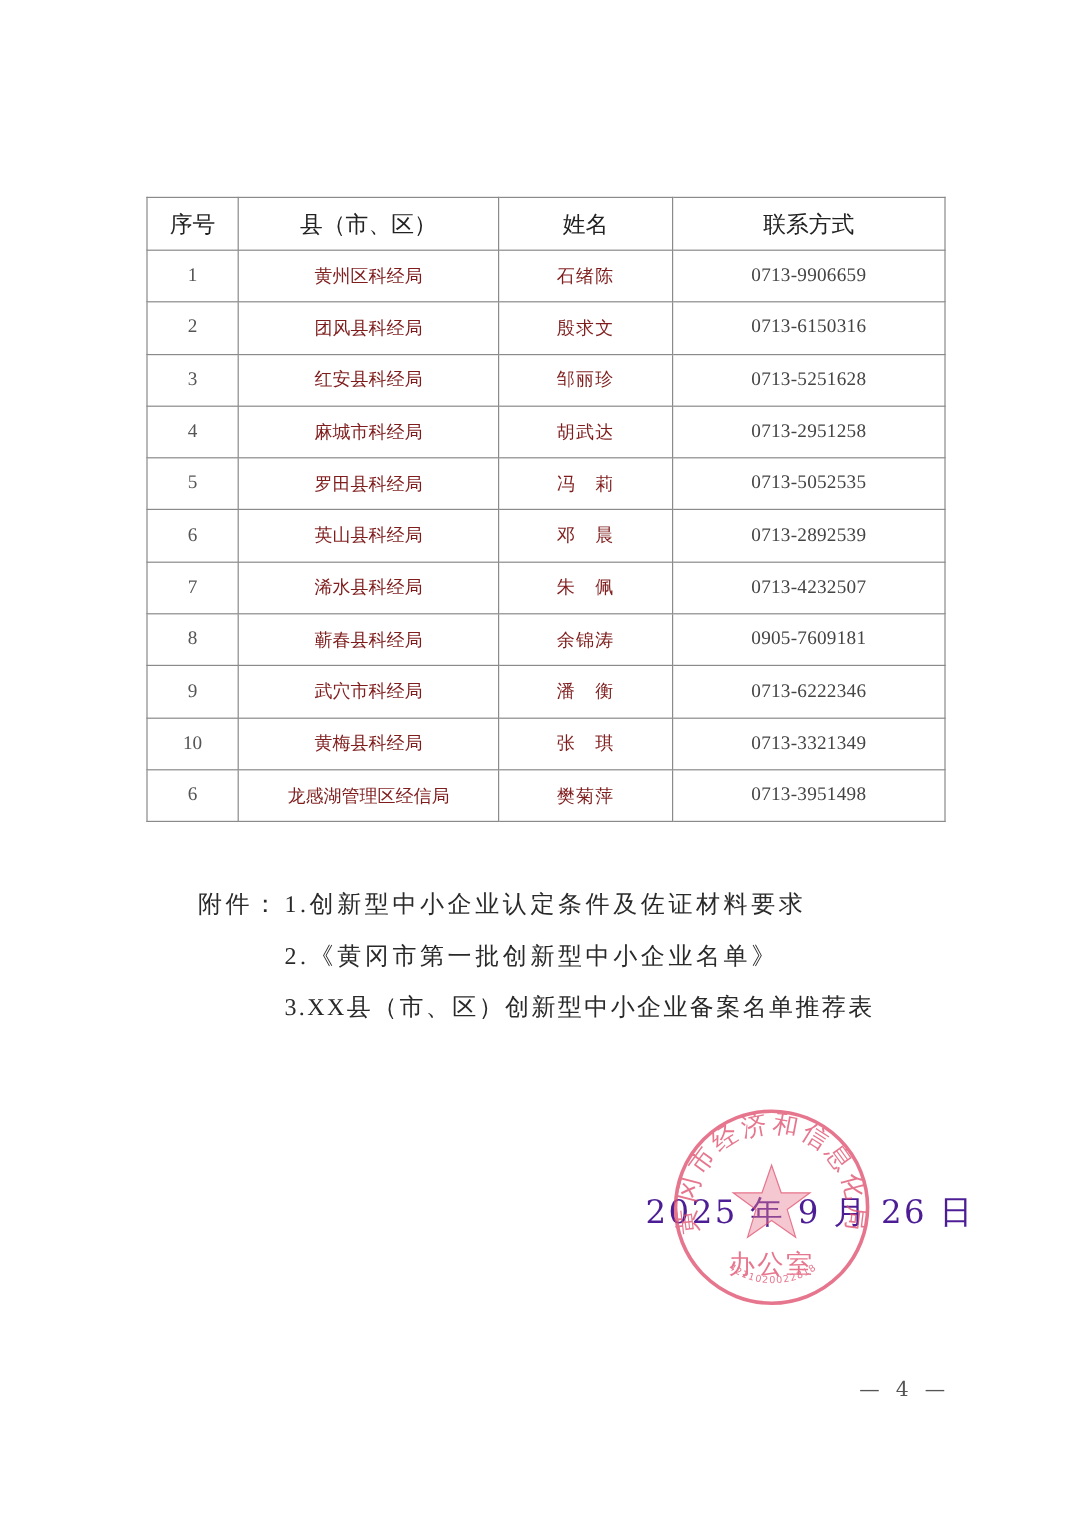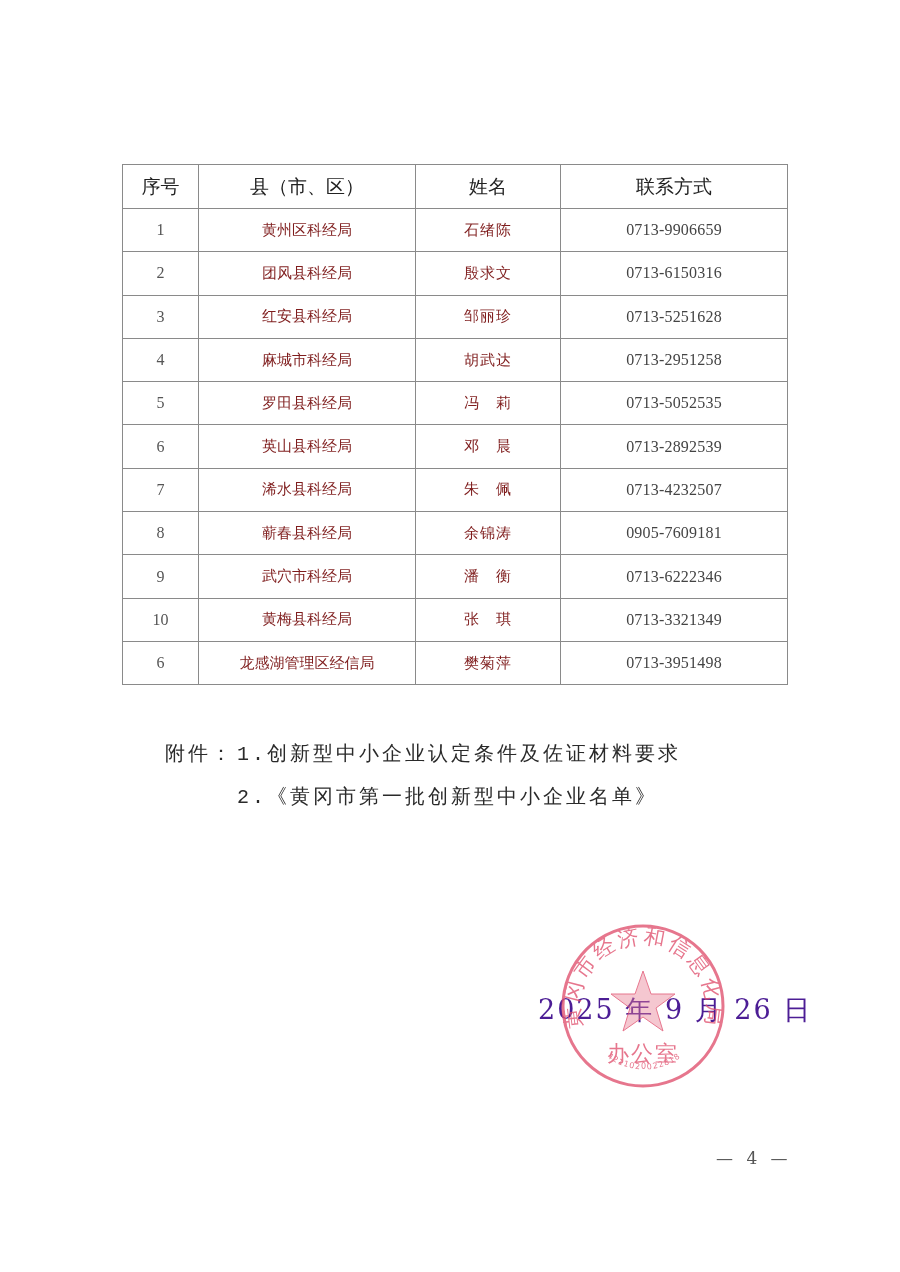--- a/index.html
+++ b/index.html
@@ -18,21 +18,21 @@
     height: 43px; font-family: "DejaVu Sans", "Liberation Sans", sans-serif;
     font-size: 19px; font-weight: normal; color: #222;
   }
   .contact-table td { height: 42.3px; font-size: 15px; color: #7f1d1d; }
   .contact-table td.num { font-family: "Liberation Serif", serif; font-size: 16px; color: #555; }
   .contact-table td.phone { font-family: "Liberation Serif", serif; font-size: 16px; color: #444; letter-spacing: 0.2px; }
   .contact-table td.name { letter-spacing: 1px; }
 
   .attachments {
     position: absolute; left: 165px; top: 733px; width: 680px;
-    font-family: Liberation Mono, monospace; font-size: 20px; color: #2a2a2a;
+    font-family: Liberation Serif, serif; font-size: 20px; color: #2a2a2a;
   }
   .att-row { height: 43px; line-height: 43px; white-space: nowrap; letter-spacing: 3px; }
   .att-label { display: inline-block; width: 72px; }
   .att-indent { display: inline-block; width: 72px; }
 
   .date-line {
     position: absolute; left: 538px; top: 992px; font-size: 27px; color: #4c1d95;
     letter-spacing: 2px; white-space: nowrap; z-index: 2;
   }
   .seal {
@@ -131,20 +131,23 @@
   </tbody>
 </table>
 
 <div class="attachments">
   <div class="att-row">
     <span class="att-label">附件：</span><span>1.创新型中小企业认定条件及佐证材料要求</span>
   </div>
   <div class="att-row">
     <span class="att-indent"></span><span>2.《黄冈市第一批创新型中小企业名单》</span>
   </div>
+  <div class="att-row">
+    <span class="att-indent"></span><span style="letter-spacing:2px">3.XX县（市、区）创新型中小企业备案名单推荐表</span>
+  </div>
 </div>
 
 <div class="date-line">2025 年 9 月 26 日</div>
 
 <svg class="seal" viewBox="0 0 170 170" xmlns="http://www.w3.org/2000/svg">
   <defs>
     <path id="sealArcTop" d="M 22 98 A 64 64 0 1 1 148 98"></path>
     <path id="sealArcBottom" d="M 40 128 A 62 62 0 0 0 132 128"></path>
   </defs>
   <circle cx="85" cy="85" r="80" fill="none" stroke="#e0506e" stroke-width="3"></circle>

